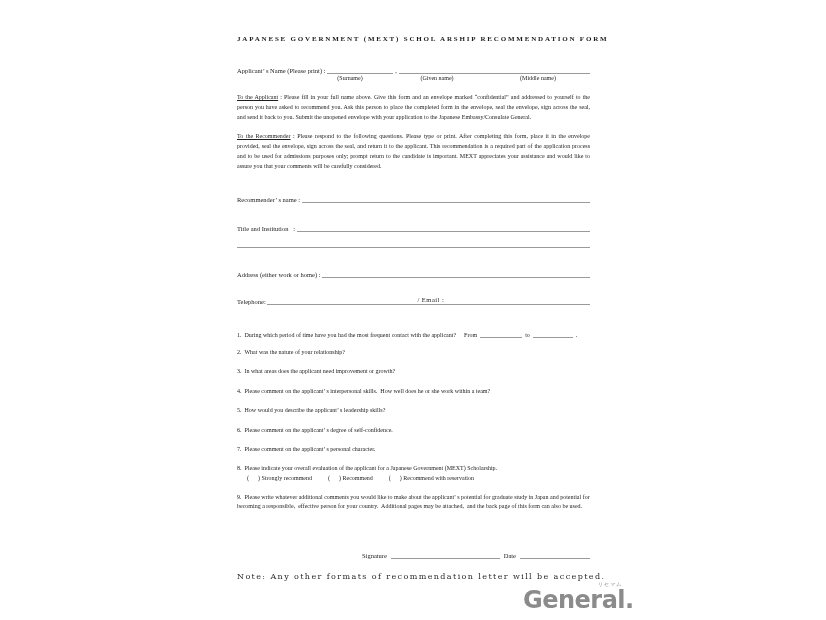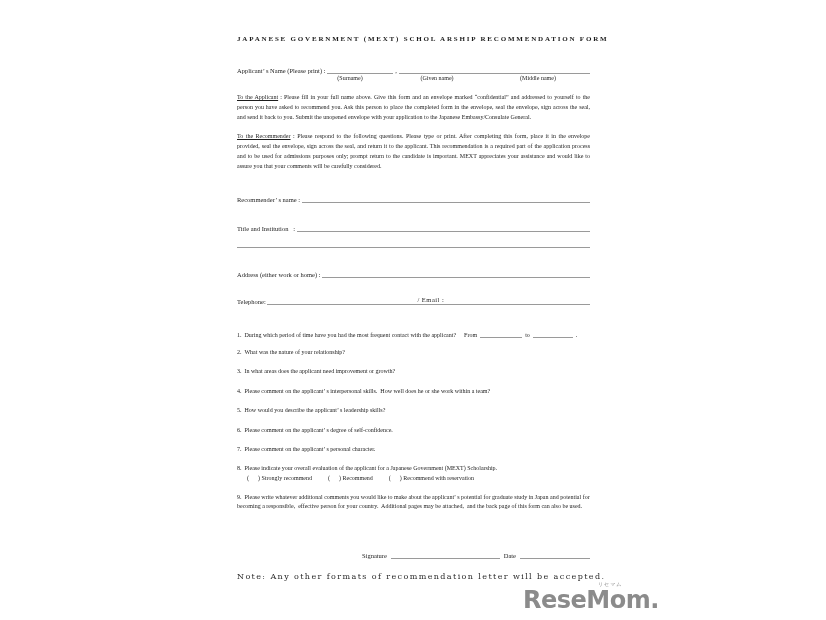--- a/index.html
+++ b/index.html
@@ -161,15 +161,15 @@
   <div class="abs sig-row">
     <span>Signature</span>
     <span class="fill line1"></span>
     <span>Date</span>
     <span class="fill line2"></span>
   </div>
 
   <div class="abs note">Note: Any other formats of recommendation letter will be accepted.</div>
 
   <div class="abs logo-kana">リセマム</div>
-  <div class="abs logo">ReseMom.</div>
+  <div class="abs logo">General.</div>
 
 </div>
 
 </body></html>

